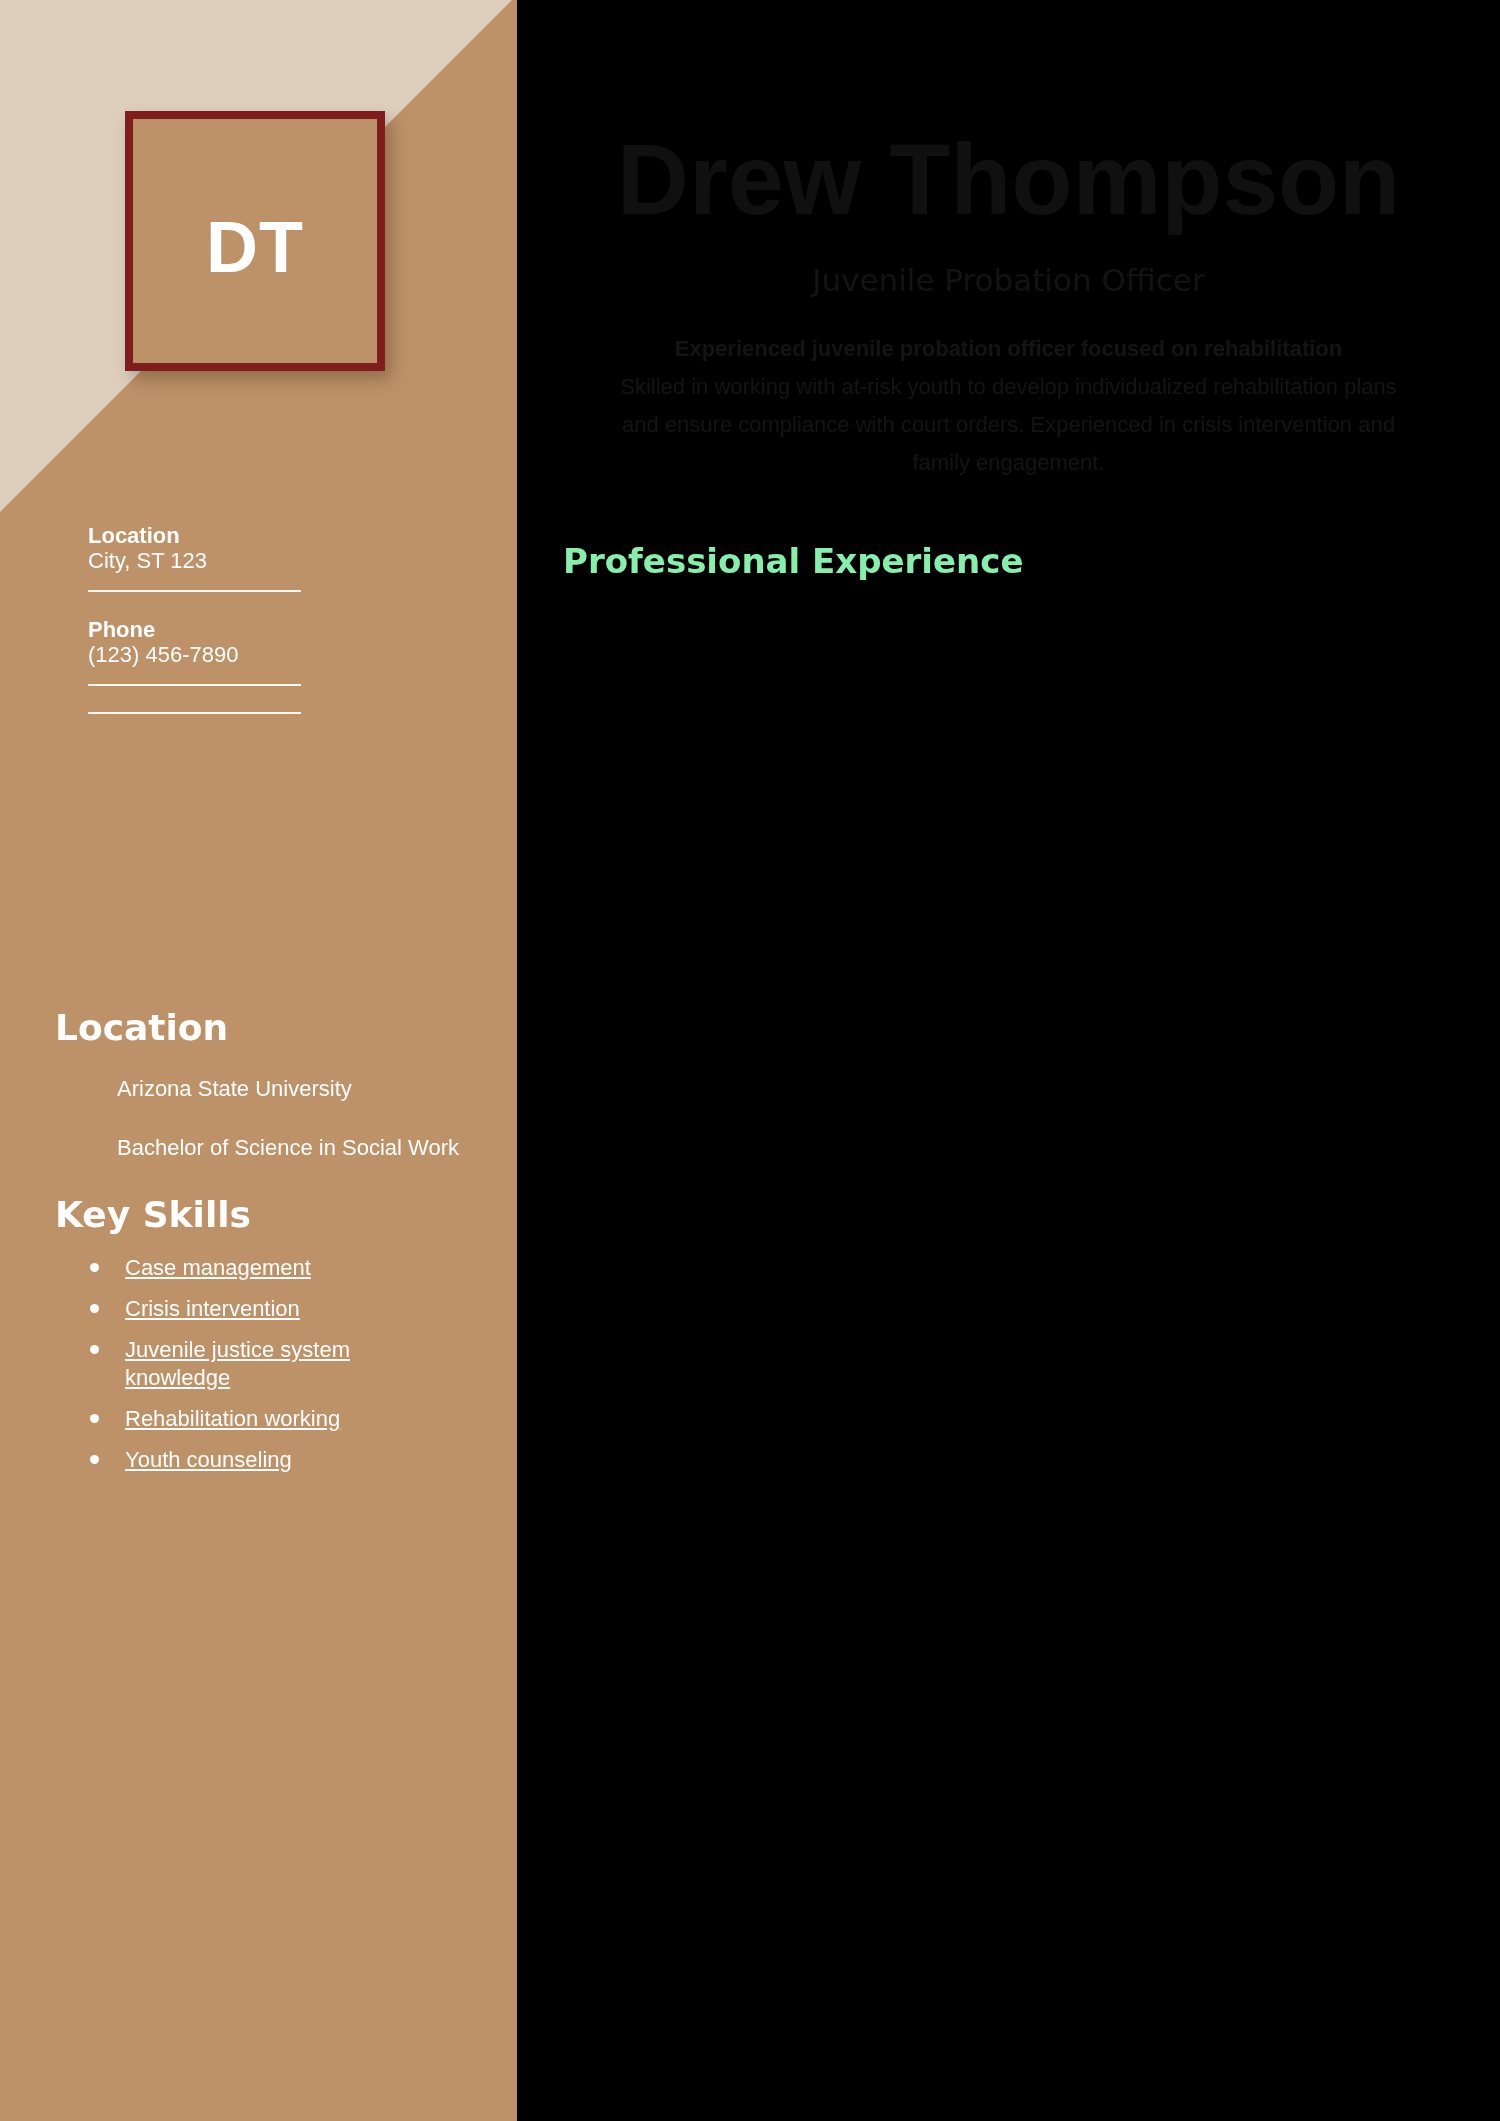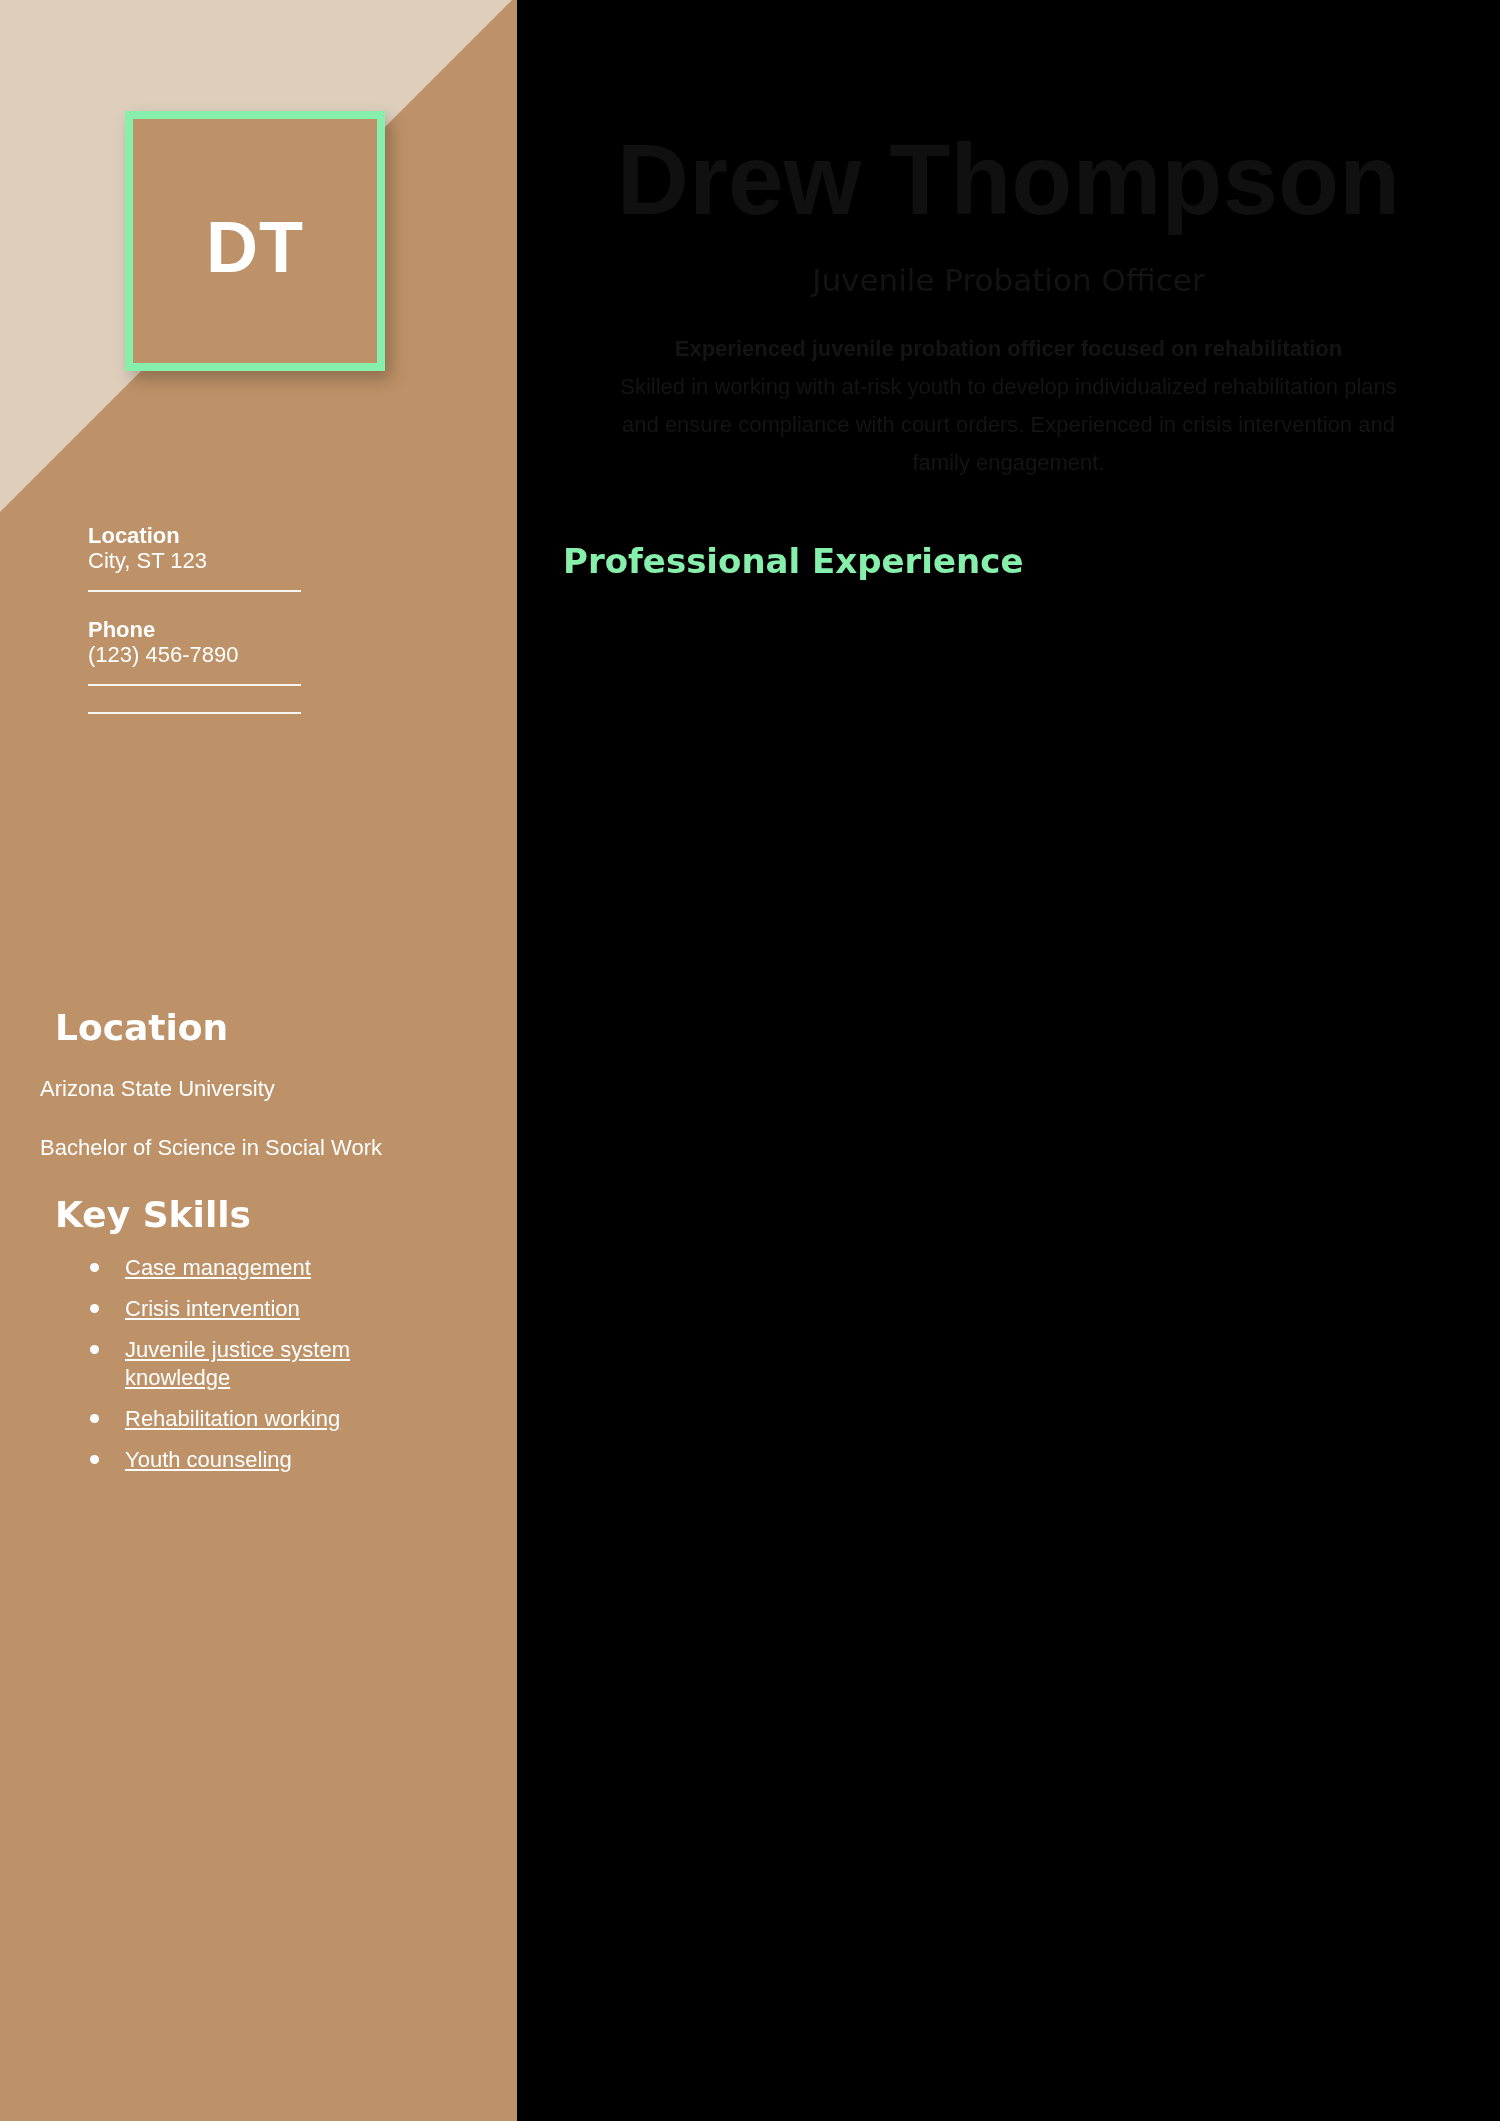--- a/index.html
+++ b/index.html
@@ -13,21 +13,21 @@
     background:#be9268;
   }
   .cream-triangle{
     position:absolute;left:0;top:0;width:512px;height:512px;
     background:#decfbd;
     clip-path:polygon(0 0,100% 0,0 100%);
     filter:drop-shadow(4px 5px 7px rgba(0,0,0,0.18));
   }
   .monogram-box{
     position:absolute;left:125px;top:111px;width:260px;height:260px;
-    box-sizing:border-box;border:8px solid #86efac;background:#be9268;
+    box-sizing:border-box;border:8px solid #7f1d1d;background:#be9268;
     box-shadow:6px 8px 16px rgba(0,0,0,0.25);
     display:flex;align-items:center;justify-content:center;
   }
   .monogram-text{
     color:#ffffff;font-weight:bold;font-size:72px;letter-spacing:1px;
     font-family:"Liberation Sans",sans-serif;
     transform:translateY(6px);
   }
   .contact{
     position:absolute;left:88px;top:524px;width:380px;color:#ffffff;
@@ -39,21 +39,21 @@
     margin:16px 0 26px 0;
   }
   .side-section{position:absolute;left:0;width:517px;color:#ffffff;}
   .education-block{top:1005px;}
   .skills-block{top:1192px;}
   .side-heading{
     margin:0;padding-left:55px;
     font-family:"DejaVu Sans","Liberation Sans",sans-serif;
     font-size:36px;line-height:46px;font-weight:bold;color:#ffffff;
   }
-  .edu-items{padding-left:40px;margin-top:24px;}
+  .edu-items{padding-left:117px;margin-top:24px;}
   .edu-item{font-size:22px;line-height:28px;margin-bottom:31px;}
   .skills-list{list-style:none;margin:16px 0 0 0;padding:0 0 0 90px;}
   .skill-item{display:flex;align-items:flex-start;margin-bottom:13px;}
   .bullet-dot{
     flex:0 0 auto;width:9px;height:9px;border-radius:50%;
     background:#ffffff;margin:9px 26px 0 0;
   }
   .skill-text{font-size:22px;line-height:28px;max-width:280px;text-decoration:underline;}
   
   .main{

